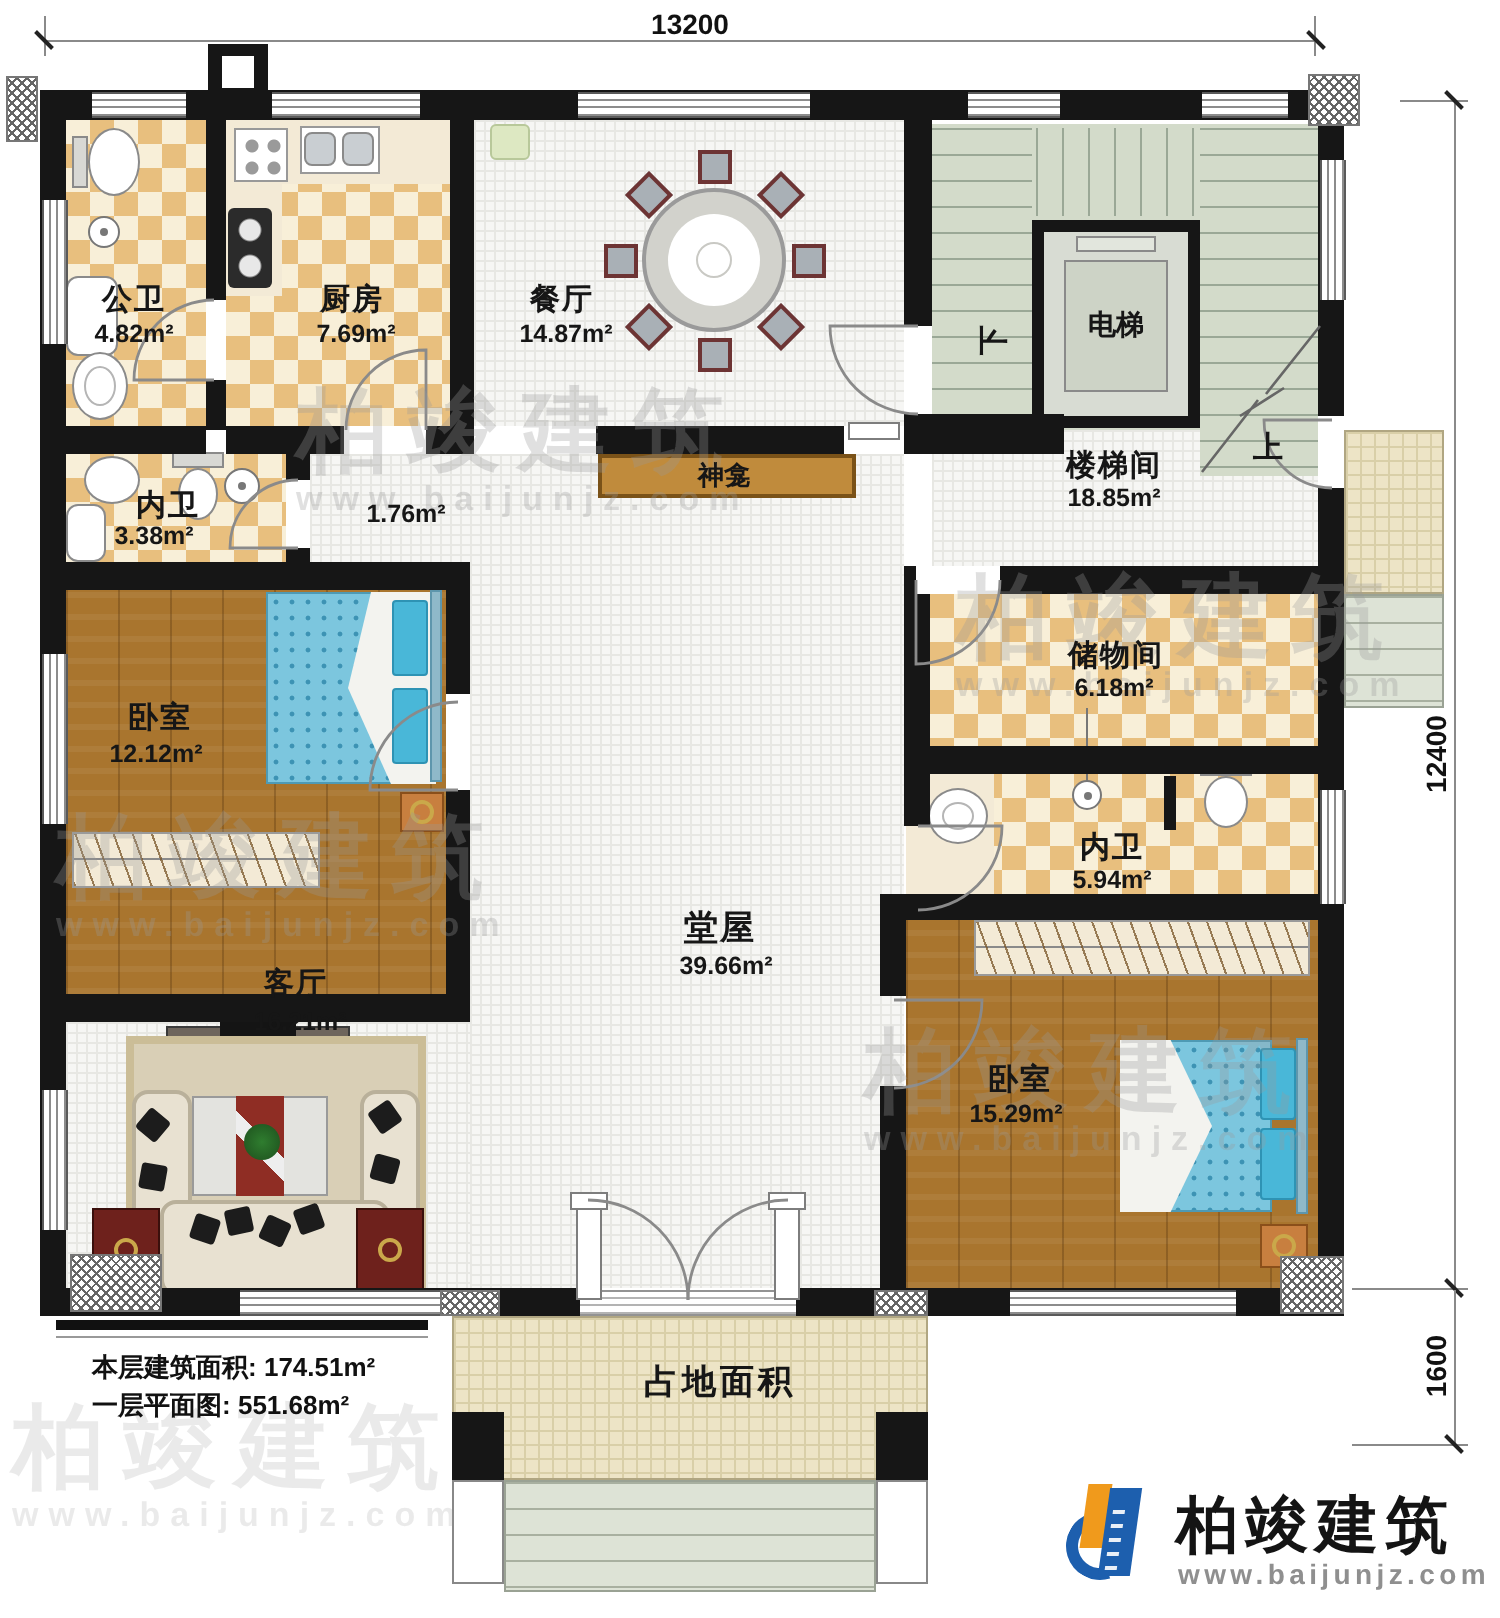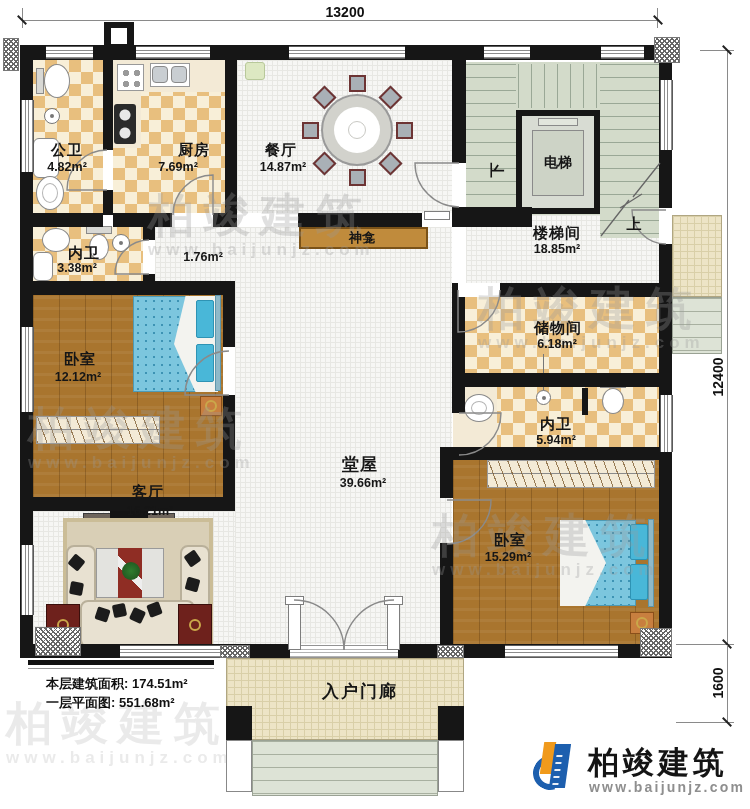--- a/index.html
+++ b/index.html
@@ -271,21 +271,21 @@
     <div class="l1">柏竣建筑</div>
     <div class="l2">www.baijunjz.com</div>
   </div>
   <div class="wm" style="left:6px;top:700px;opacity:.2">
     <div class="l1">柏竣建筑</div>
     <div class="l2">www.baijunjz.com</div>
   </div>
 
   <div class="lbl name" style="left:67px;top:150px">公卫</div>
   <div class="lbl area" style="left:67px;top:167px">4.82m²</div>
-  <div class="lbl name" style="left:194px;top:150px">厨房</div>
+  <div class="lbl name" style="left:176px;top:150px">厨房</div>
   <div class="lbl area" style="left:178px;top:167px">7.69m²</div>
   <div class="lbl name" style="left:281px;top:150px">餐厅</div>
   <div class="lbl area" style="left:283px;top:167px">14.87m²</div>
   <div class="lbl" style="left:558px;top:163px;font-size:14px">电梯</div>
   <div class="lbl name" style="left:557px;top:233px">楼梯间</div>
   <div class="lbl area" style="left:557px;top:249px">18.85m²</div>
   <div class="lbl rot" style="left:497px;top:170px;font-size:15px">下</div>
   <div class="lbl" style="left:634px;top:224px;font-size:15px">上</div>
   <div class="lbl name" style="left:84px;top:253px">内卫</div>
   <div class="lbl area" style="left:77px;top:268px">3.38m²</div>
@@ -296,21 +296,21 @@
   <div class="lbl name" style="left:558px;top:328px">储物间</div>
   <div class="lbl area" style="left:557px;top:344px">6.18m²</div>
   <div class="lbl name" style="left:556px;top:424px">内卫</div>
   <div class="lbl area" style="left:556px;top:440px">5.94m²</div>
   <div class="lbl name" style="left:360px;top:464px;font-size:17px">堂屋</div>
   <div class="lbl area" style="left:363px;top:483px">39.66m²</div>
   <div class="lbl name" style="left:148px;top:492px">客厅</div>
   <div class="lbl area" style="left:150px;top:511px">16.21m²</div>
   <div class="lbl name" style="left:510px;top:540px">卧室</div>
   <div class="lbl area" style="left:508px;top:557px">15.29m²</div>
-  <div class="lbl" style="left:360px;top:691px;font-size:17px;letter-spacing:2px">入户门廊</div>
+  <div class="lbl" style="left:360px;top:691px;font-size:17px;letter-spacing:2px">占地面积</div>
 
   <div class="dimline" style="left:22px;top:20px;width:636px;height:1px"></div>
   <div class="dimline" style="left:22px;top:8px;width:1px;height:20px"></div>
   <div class="dimline" style="left:657px;top:8px;width:1px;height:20px"></div>
   <div class="tick" style="left:16px;top:19px"></div>
   <div class="tick" style="left:652px;top:19px"></div>
   <div class="dimt" style="left:345px;top:12px">13200</div>
 
   <div class="dimline" style="left:727px;top:50px;width:1px;height:595px"></div>
   <div class="dimline" style="left:700px;top:50px;width:34px;height:1px"></div>

